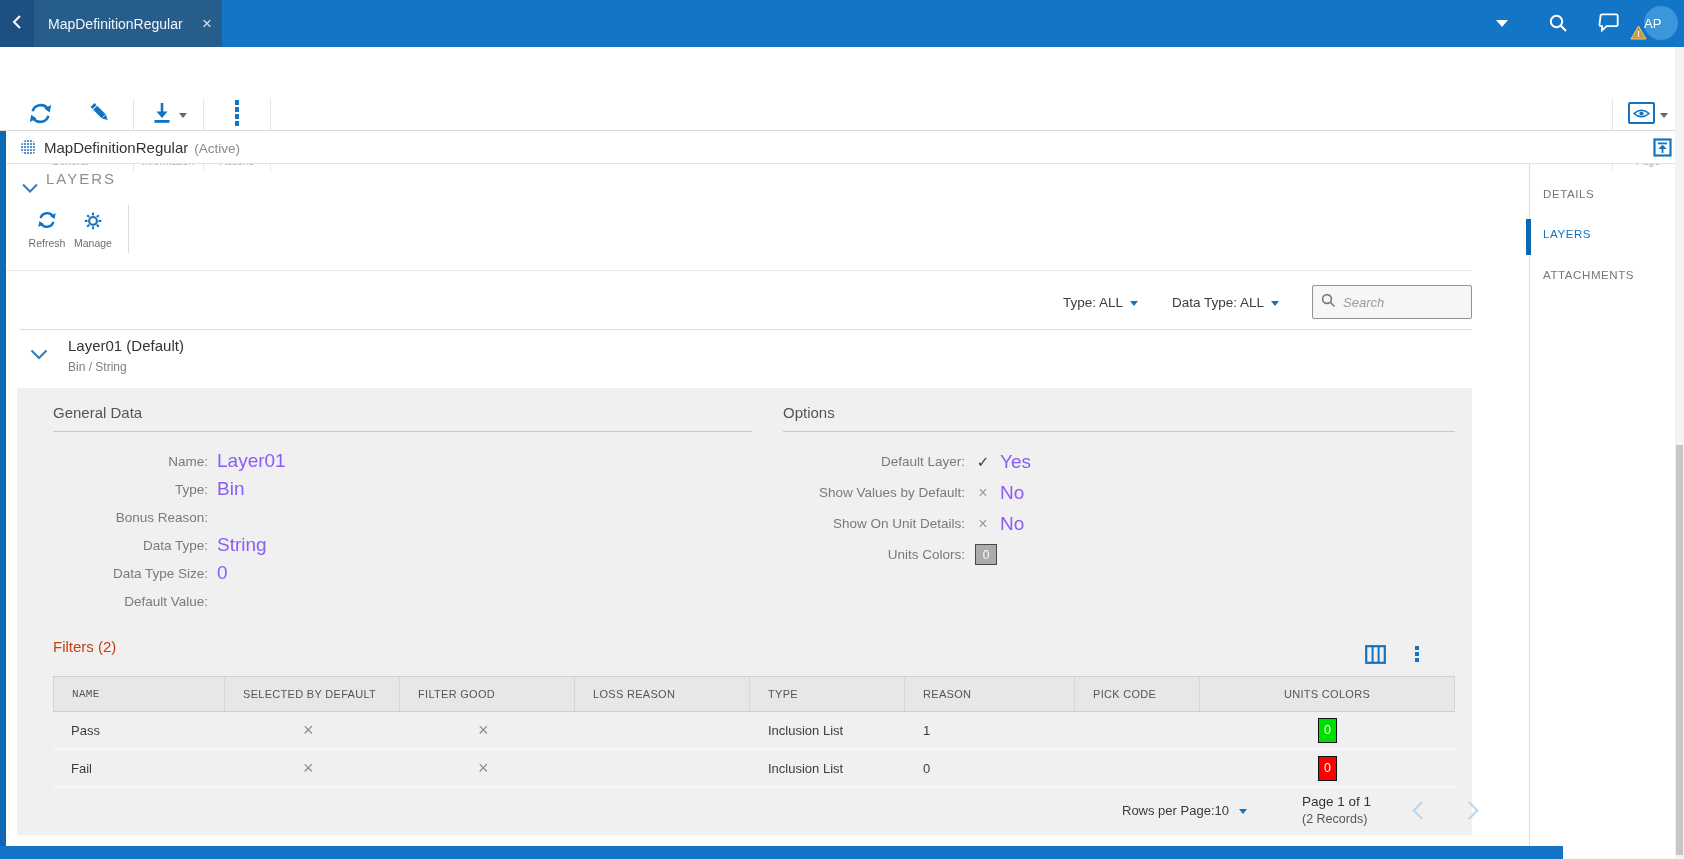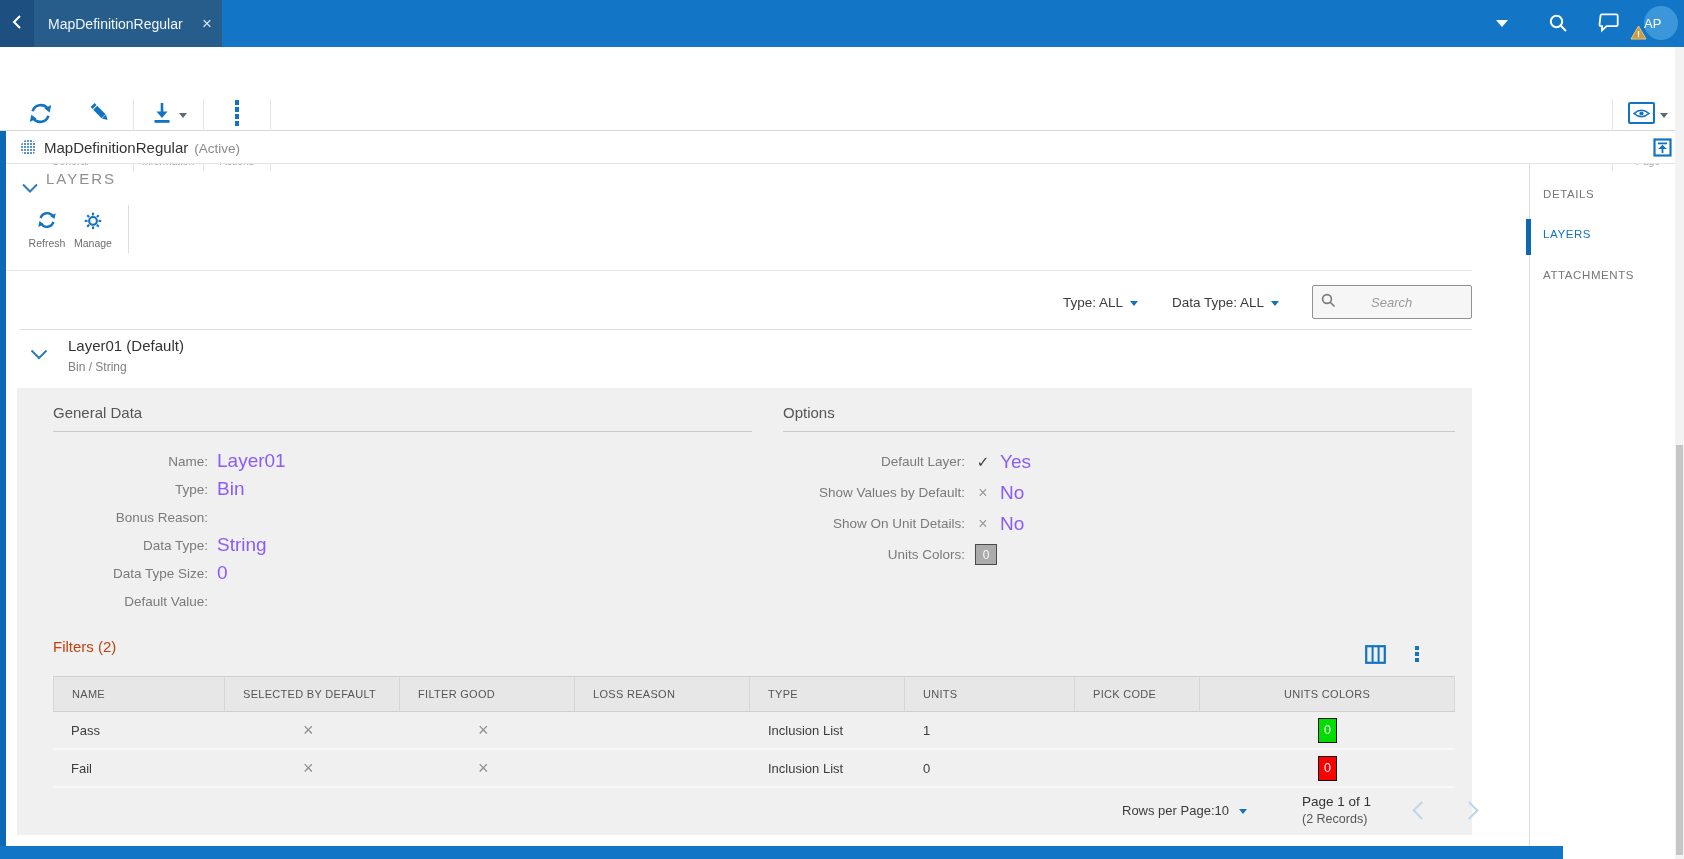--- a/index.html
+++ b/index.html
@@ -54,21 +54,21 @@
   .act-btn { position:absolute; top:206px; width:46px; height:48px; display:flex; flex-direction:column; align-items:center; cursor:pointer; }
   .act-btn .ic { height:28px; display:flex; align-items:center; justify-content:center; }
   .act-btn .lb { font-size:10.5px; color:#6d6d6d; margin-top:3px; }
   .act-sep { left:128px; top:205px; width:1px; height:48px; background:#ddd; }
 
   
   .filter-divider { left:0; top:270px; width:1472px; height:1px; background:#e8e8e8; }
   .dd-filter { position:absolute; top:295px; display:flex; align-items:center; gap:7px; cursor:pointer; }
   .dd-filter .tx { font-size:13.5px; color:#3c3c3c; }
   .blue-caret { width:0; height:0; border-left:4.5px solid transparent; border-right:4.5px solid transparent; border-top:5.5px solid #1273c2; margin-top:2px; }
-  .search-box { left:1312px; top:285px; width:160px; height:31px; border:1px solid #919191; border-radius:2px; background:#f6f6f6; display:flex; align-items:center; padding:16px 8px;gap:28px; }
+  .search-box { left:1312px; top:285px; width:160px; height:31px; border:1px solid #919191; border-radius:2px; background:#f6f6f6; display:flex; align-items:center; padding:16px 8px; }
   .search-box input { border:none; outline:none; background:transparent; width:115px; margin-left:7px; font-size:13px; color:#444; font-family:inherit; }
   .search-box input::placeholder { color:#9b9b9b; font-style:italic; }
 
   
   .layer-divider { left:20px; top:329px; width:1452px; height:1px; background:#ddd; }
   .layer-chevron { left:30px; top:348px; cursor:pointer; }
   .layer-title { left:68px; top:337px; font-size:15px; color:#333; }
   .layer-sub { left:68px; top:360px; font-size:12px; color:#808080; }
 
   
@@ -419,26 +419,26 @@
       </svg>
     </div>
     <div class="tbl-ico kebab" style="left:1398px; top:258px;">
         <i></i>
         <i></i>
         <i></i>
       </div>
 
     <div class="ftable">
       <div class="thead">
-          <div class="th" style="width: 172px;">NAME</div>
+          <div class="th" style="width: 172px; font-family: Liberation Mono, monospace;">NAME</div>
           <div class="th" style="width: 175px;">SELECTED BY DEFAULT</div>
           <div class="th" style="width: 175px;">FILTER GOOD</div>
           <div class="th" style="width: 175px;">LOSS REASON</div>
           <div class="th" style="width: 155px;">TYPE</div>
-          <div class="th" style="width: 170px;">UNITS</div>
+          <div class="th" style="width: 170px;">REASON</div>
           <div class="th" style="width: 125px;">PICK CODE</div>
           <div class="th" style="width: 255px;">UNITS COLORS</div>
         </div>
       <div>
           <div class="tr">
             <div class="td " style="width: 172px;">Pass</div>
             <div class="td xmark" style="width: 175px;">×</div>
             <div class="td xmark" style="width: 175px;">×</div>
             <div class="td " style="width: 175px;"></div>
             <div class="td " style="width: 155px;">Inclusion List</div>

